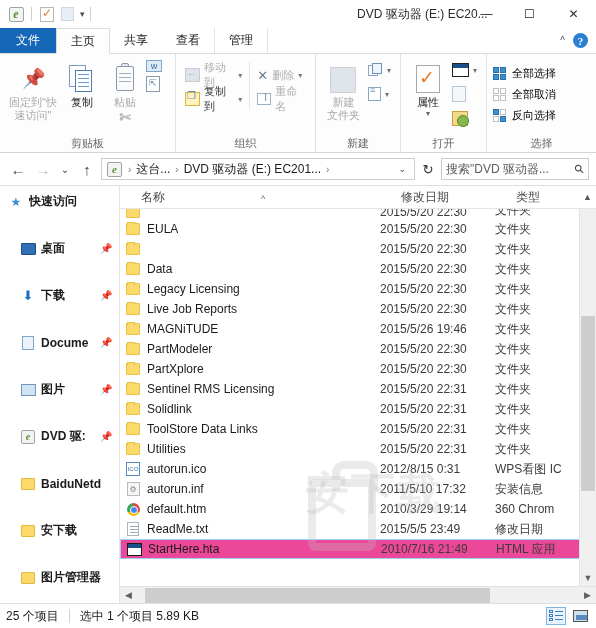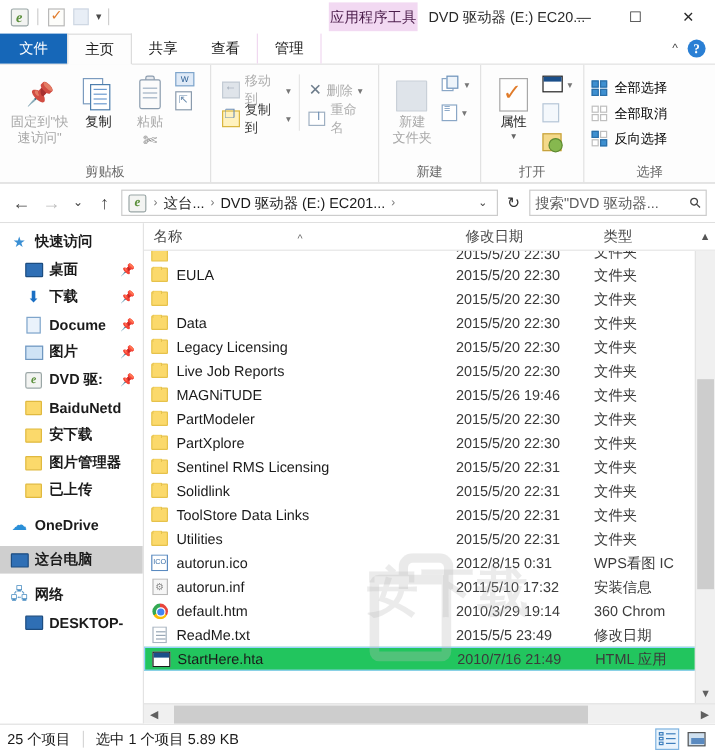--- a/index.html
+++ b/index.html
@@ -168,50 +168,50 @@
   .searchbox .ph { flex: 1; font-size: 12px; color: #5d5d5d; white-space: nowrap; overflow: hidden; }
   .mag { font-size: 12px; color: #444; transform: rotate(-45deg); }
 
   
   .main { flex: 1; display: flex; min-height: 0; border-top: 1px solid #dfdfdf; }
 
   .nav { width: 120px; flex: 0 0 120px; background: #fff; border-right: 1px solid #e3e3e3;
          padding-top: 4px; overflow: hidden; }
   .navitem { height: 23px; display: flex; align-items: center; padding-left: 8px; font-size: 12px;
              color: #1b1b1b; position: relative; white-space: nowrap; }
-  .navitem.lvl1 { padding-left: 20px; }
+  .navitem.lvl1 { padding-left: 20px; margin-top: 24px; }
   .navitem.sel { background: #cfcfcf; }
   .navitem .ni { width: 16px; height: 16px; margin-right: 5px; flex: 0 0 16px;
                  display: flex; align-items: center; justify-content: center; font-size: 12px; }
   .navitem .nt { overflow: hidden; font-weight: bold; }
   .pin-sm { position: absolute; right: 6px; font-size: 10px; color: #8b8b8b; }
   .ic-star { color: #3a8fd4; font-size: 12px; }
   .ic-monitor { width: 15px; height: 12px; background: #2f6fb5; border: 1px solid #1c4c80; border-radius: 1px; }
   .ic-dl { color: #1a6fc4; font-size: 13px; }
   .ic-doc { width: 12px; height: 14px; background: #eaf2fb; border: 1px solid #7fa5cb; }
   .ic-pic { width: 15px; height: 12px; background: #cfe3f5; border: 1px solid #6f97c0; }
   .ic-folderY { width: 14px; height: 12px; background: #fbd96b; border: 1px solid #e0b93f; border-radius: 1px; }
   .ic-cloud { color: #2a8fd8; font-size: 13px; }
   .ic-net { color: #4a8ec2; font-size: 13px; }
 
   .listpane { flex: 1; display: flex; flex-direction: column; min-width: 0; background: #fff; position: relative; }
   .colhdr { height: 23px; display: flex; align-items: center; border-bottom: 1px solid #e5e5e5;
             font-size: 12px; color: #4a4a4a; background: #fff; position: relative; }
   .colhdr .c { padding-left: 8px; white-space: nowrap; overflow: hidden; }
-  .c-name { width: 260px; flex: 0 0 260px; position: relative; }
+  .c-name { width: 260px; flex: 0 0 260px; position: relative; margin-left: 13px; }
   .c-date { width: 115px; flex: 0 0 115px; }
   .c-type { flex: 1; }
   .sortcaret { position: absolute; left: 128px; top: 5px; font-size: 9px; color: #6a6a6a; }
   .hdr-scrollspacer { width: 17px; flex: 0 0 17px; display: flex; align-items: flex-start;
                       justify-content: center; font-size: 9px; color: #555; }
 
   .rows { flex: 1; overflow: hidden; position: relative; }
   .row { height: 20px; display: flex; align-items: center; font-size: 12px; color: #1b1b1b; }
   .row.partial { height: 10px; overflow: hidden; align-items: flex-end; }
-  .row.sel { background: #22c55e; border: 1px solid #99d1ff; height: 20px; }
+  .row.sel { background: #ec4899; border: 1px solid #99d1ff; height: 20px; }
   .cell-name { width: 260px; flex: 0 0 260px; display: flex; align-items: center; padding-left: 5px;
                white-space: nowrap; overflow: hidden; }
   .cell-name .fi { width: 16px; flex: 0 0 16px; height: 14px; margin-right: 6px;
                    display: flex; align-items: center; justify-content: center; }
   .cell-date { width: 115px; flex: 0 0 115px; color: #3b3b3b; white-space: nowrap; }
   .cell-type { flex: 1; color: #3b3b3b; white-space: nowrap; overflow: hidden; }
 
   .fi-folder { width: 14px; height: 12px; background: #fbd96b; border: 1px solid #e6c24b; border-radius: 1px; position: relative; }
   .fi-folder::before { content: ""; position: absolute; left: 0; top: -2px; width: 6px; height: 2px;
                         background: #fbd96b; border: 1px solid #e6c24b; border-bottom: none; border-radius: 1px 1px 0 0; }
@@ -282,21 +282,20 @@
       <div class="qat-btn">
         <span class="icon-props"></span>
       </div>
       <div class="qat-btn">
         <span class="icon-newfolder"></span>
       </div>
       <span class="qat-caret">▾</span>
       <div class="qat-sep"></div>
     </div>
 
-    <div class="apptools">应用程序工具</div>
 
     <div class="wintitle">DVD 驱动器 (E:) EC20...</div>
 
     <div class="wincontrols">
       <div class="wc">—</div>
       <div class="wc">☐</div>
       <div class="wc wc-close">✕</div>
     </div>
   </div>
 
@@ -376,20 +375,21 @@
             <span class="ic-x">✕</span>
             <span class="t dis">删除</span>
             <span class="car">▾</span>
           </div>
           <div class="smallbtn">
             <span class="ic-rename"></span>
             <span class="t dis">重命名</span>
           </div>
         </div>
       </div>
+      <div class="rgroup-label">组织</div>
     </div>
 
     <div class="rgroup" style="width:85px">
       <div class="rgroup-body">
         <div class="bigbtn" style="width:46px">
           <span class="icon32">
               <span class="ic-folder32"></span>
             </span>
           <span class="lbl dis">新建</span>
           <span class="lbl dis">文件夹</span>

